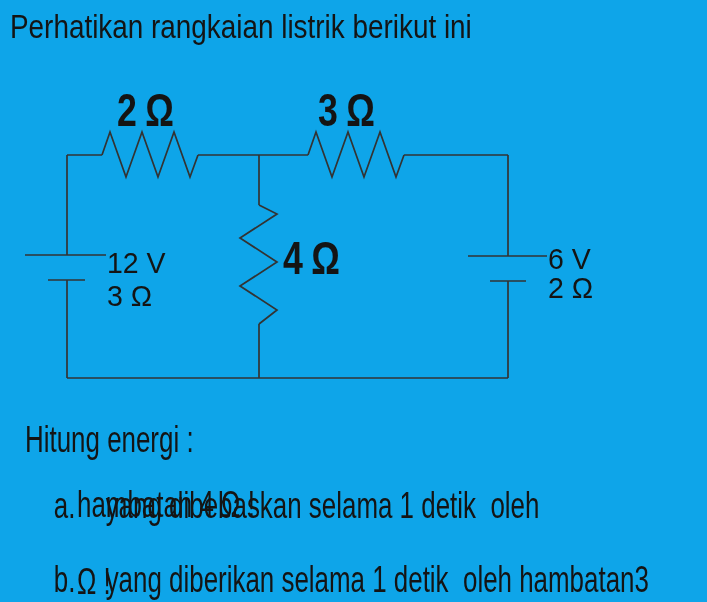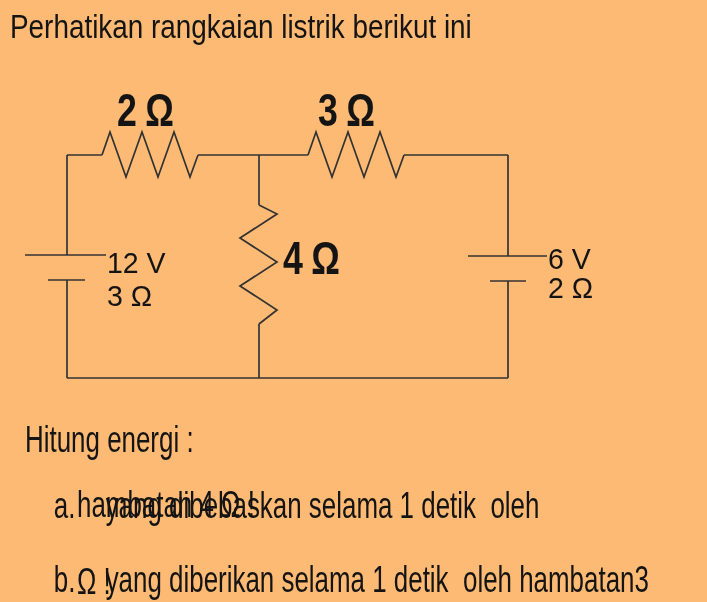--- a/index.html
+++ b/index.html
@@ -1,19 +1,19 @@
 <!DOCTYPE html>
 <html><head>
 <meta charset="utf-8">
 <style>
   html,body { margin:0; padding:0; background:#fff; }
   .page {
     position:relative;
     width:707px; height:602px;
-    background:#fdba74;
+    background:#0ea5e9;
     overflow:hidden;
     font-family:"Liberation Sans", sans-serif;
     color:#141414;
   }
   .txt {
     position:absolute;
     line-height:1;
     white-space:pre;
     transform-origin:0 0;
     color:#141414;

